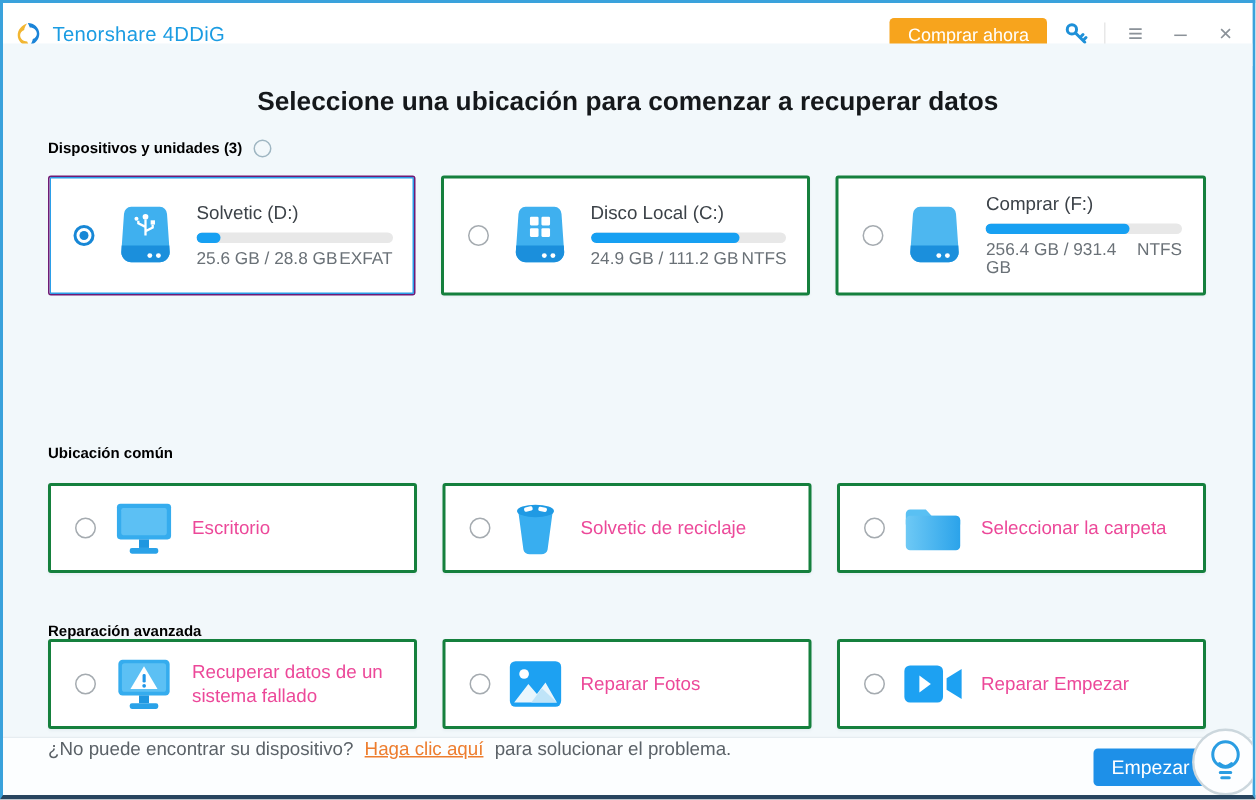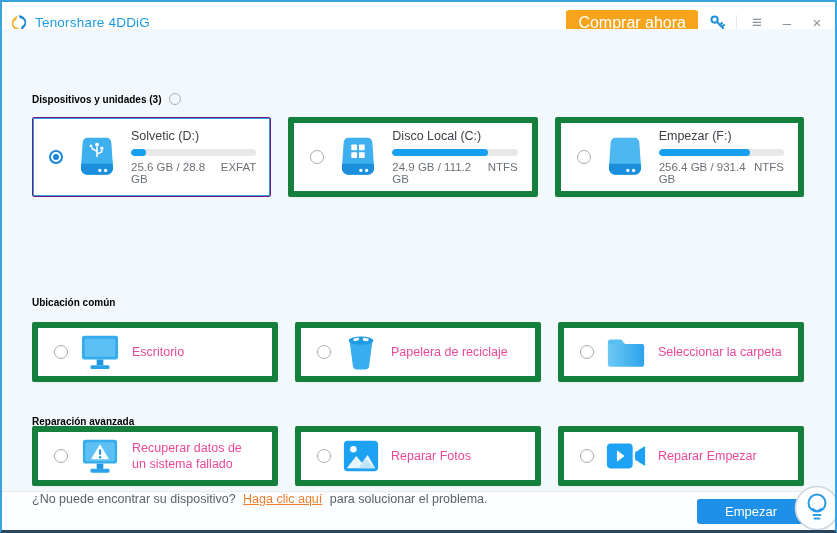--- a/index.html
+++ b/index.html
@@ -11,21 +11,21 @@
   
   .titlebar{
     position:absolute; top:0; left:0; right:0; height:42px; background:#ffffff;
     border-bottom:1px solid #e7e7e7; display:flex; align-items:center; padding:0 8px;
   }
   .logo{ width:18px; height:18px; margin-right:7px; flex:0 0 auto; }
   .app-title{ color:#1b9ce2; font-size:13.5px; letter-spacing:.2px; }
   .titlebar-right{ margin-left:auto; display:flex; align-items:center; gap:10px; }
   .buy-btn{
     background:#f7a41d; color:#fff; border:none; border-radius:3px;
-    font-size:16px; padding:4px 12px; cursor:pointer; font-family:inherit;text-align:center;
+    font-size:12px; padding:4px 12px; cursor:pointer; font-family:inherit;text-align:center;
   }
   .key-icon{ width:18px; height:18px; display:flex; align-items:center; justify-content:center; cursor:pointer; }
   .tb-divider{ width:1px; height:16px; background:#e8e8e8; }
   .win-ctrl{
     color:#8b9299; font-size:15px; width:20px; text-align:center; cursor:pointer;
     line-height:20px; user-select:none;
   }
   .win-ctrl.menu{ font-size:17px; }
   
   .main{
@@ -36,21 +36,21 @@
     position:absolute; top:28px; left:0; right:0; text-align:center;
     font-size:17.5px; font-weight:bold; color:#15181b;
   }
   .section-title{
     position:absolute; left:30px; font-size:10px; font-weight:bold; color:#000000;
     display:flex; align-items:flex-end; gap:8px;
   }
   .refresh-icon{ width:12px; height:12px; border:1.5px solid #9fb6c2; border-radius:50%; display:inline-block; cursor:pointer; }
   .card-row{ position:absolute; left:30px; right:31px; display:flex; gap:17px; }
   .card{
-    flex:1 1 0; background:#fff; border:6px solid #15803d; border-radius:2px;
+    flex:1 1 0; background:#fff; border:2px solid #15803d; border-radius:2px;
     display:flex; align-items:center; padding:0 14px 0 16px; gap:11px; cursor:pointer;
     box-shadow:0 1px 2px rgba(40,70,95,.05);
   }
   .card.selected{ border:1px solid #701a75; box-shadow:0 0 0 1px #2b9fe8 inset; }
   .radio{
     width:14px; height:14px; border-radius:50%; border:1px solid #a5abb0; background:#fff;
     flex:0 0 auto; position:relative; cursor:pointer;
   }
   .radio.selected{ border:2px solid #1787d6; }
   .radio.selected::after{
@@ -72,21 +72,21 @@
   #advanced-row{ top:397px; height:60px; }
   
   .footer{
     position:absolute; bottom:0; left:0; right:0; height:39px; background:#fcfeff;
     border-top:1px solid #e6edf1; display:flex; padding:0 30px;
   }
   .footer-text{ font-size:12.5px; color:#5b6268; }
   .footer-link{ color:#ed7d2e; text-decoration:underline; cursor:pointer; margin:0 4px; }
   .start-btn{
     position:absolute; right:30px; top:7px; background:#1e90e8; color:#fff; border:none;
-    border-radius:3px; font-size:13px; padding:5px 28px; cursor:pointer; font-family:inherit;
+    border-radius:3px; font-size:13px; padding:5px 12px; cursor:pointer; font-family:inherit;
   }
   .bulb{
     position:absolute; right:-8px; bottom:-4px; width:50px; height:52px; cursor:pointer; z-index:5;
   }
 </style>
 </head>
 <body>
 
 <div class="app">
 
@@ -105,20 +105,21 @@
         </svg>
       </span>
       <span class="tb-divider"></span>
       <span class="win-ctrl menu">≡</span>
       <span class="win-ctrl">–</span>
       <span class="win-ctrl">×</span>
     </div>
   </div>
 
   <div class="main">
+    <div class="heading">Seleccione una ubicación para comenzar a recuperar datos</div>
 
     <div class="section-title" id="drives-title">
       <span>Dispositivos y unidades (3)</span>
       <span class="refresh-icon"></span>
     </div>
     <div class="card-row" id="drives-row">
 
       <div class="card selected">
         <span class="radio selected"></span>
         <span class="card-icon">
@@ -179,21 +180,21 @@
         <span class="radio"></span>
         <span class="card-icon">
           <svg width="46" height="44" viewBox="0 0 48 46">
             <path d="M14 3 h20 a5 5 0 0 1 5 5 l1.8 26 a7 7 0 0 1 -7 7.6 h-19.6 a7 7 0 0 1 -7 -7.6 L9 8 a5 5 0 0 1 5 -5 z" fill="#4db7f0"></path>
             <path d="M7.4 30 h33.2 l.2 3.6 a7 7 0 0 1 -7 8 h-19.6 a7 7 0 0 1 -7 -8 z" fill="#1b8fdc"></path>
             <circle cx="27" cy="37" r="1.7" fill="#fff"></circle>
               <circle cx="33" cy="37" r="1.7" fill="#fff"></circle>
           </svg>
         </span>
         <div class="drive-info">
-          <div class="drive-name">Empezar (F:)</div>
+          <div class="drive-name">Comprar (F:)</div>
           <div class="bar">
               <div class="bar-fill" style="width: 73%;"></div>
             </div>
           <div class="drive-meta">
             <span>256.4 GB / 931.4 GB</span>
             <span>NTFS</span>
           </div>
         </div>
       </div>
     </div>
@@ -219,21 +220,21 @@
       <div class="card">
         <span class="radio"></span>
         <span class="card-icon">
           <svg width="38" height="38" viewBox="0 0 40 40">
             <path d="M8 9 L11.5 35 a4.5 4 0 0 0 4.5 3.5 h8 a4.5 4 0 0 0 4.5 -3.5 L32 9 z" fill="#38aef0"></path>
             <ellipse cx="20" cy="8" rx="13" ry="4.4" fill="#1f9ae4"></ellipse>
             <rect x="12" y="5.2" width="6" height="3" rx="1.2" fill="#fff" transform="rotate(-14 15 6.7)"></rect>
             <rect x="22" y="5.4" width="6" height="3" rx="1.2" fill="#fff" transform="rotate(10 25 6.9)"></rect>
           </svg>
         </span>
-        <span class="simple-label">Papelera de reciclaje</span>
+        <span class="simple-label">Solvetic de reciclaje</span>
       </div>
 
       <div class="card">
         <span class="radio"></span>
         <span class="card-icon">
           <svg width="42" height="36" viewBox="0 0 44 36">
             <path d="M3 8 a3 3 0 0 1 3 -3 h11 l4 4.5 h17 a3 3 0 0 1 3 3 v3 H3 z" fill="#59c0f3"></path>
             <defs>
                 <linearGradient id="fgrad" x1="0" y1="0" x2="1" y2="0">
               <stop offset="0" stop-color="#6ec9f5"></stop>

